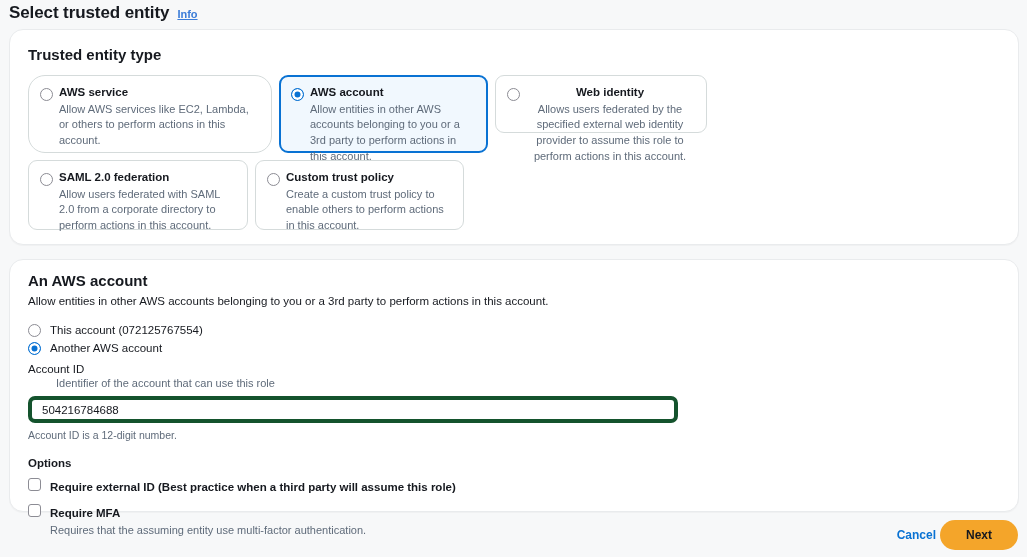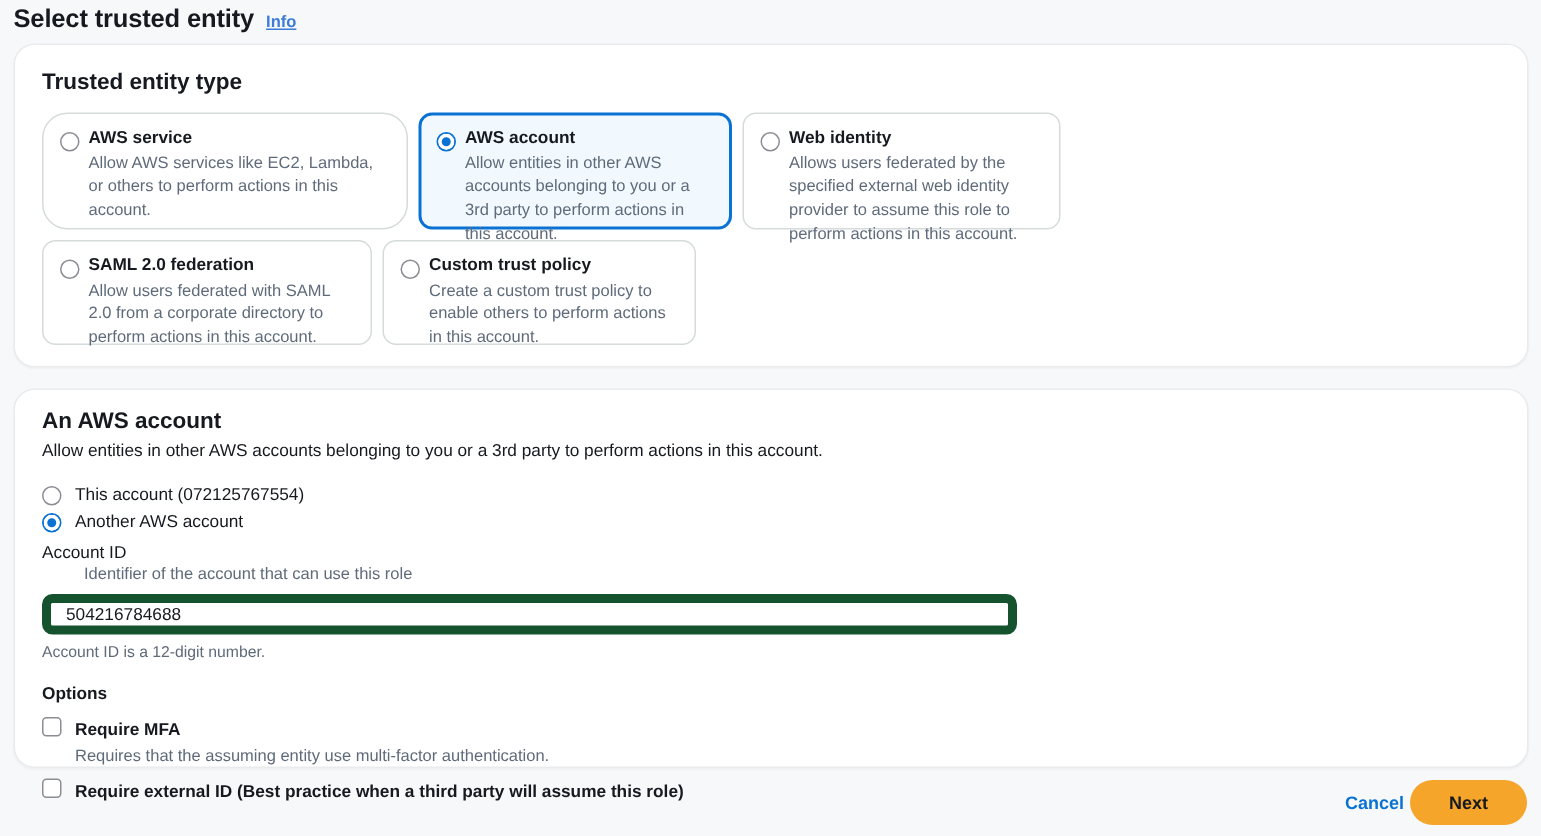--- a/index.html
+++ b/index.html
@@ -61,21 +61,21 @@
   }
   .card-title {
     font-size: 11.5px; font-weight: bold; color: #16191f;
     line-height: 1.35; margin-bottom: 1px;
   }
   .card-desc {
     font-size: 11px; color: #5f6b7a; line-height: 1.45;
   }
   .card-w1 { width: 244px; height: 78px; border-radius: 17px; }
   .card-w2 { width: 209px; height: 78px; }
-  .card-w3 { width: 212px; height: 78px; }
+  .card-w3 { width: 212px; height: 58px; text-align: center; }
   .card-w4 { width: 220px; height: 70px; }
   .card-w5 { width: 209px; height: 70px; }
 
   
   .radio {
     position: absolute; left: 11px; top: 12px;
     width: 13px; height: 13px; border-radius: 50%;
     border: 1px solid #8c8c94; background: #ffffff;
   }
   .entity-card.selected .radio {
@@ -108,21 +108,21 @@
   .radio-row + .radio-row { margin-top: 0px; }
   .radio-label { font-size: 11.5px; color: #16191f; }
 
   .field-block { margin-top: 6px; }
   .field-label { font-size: 11.5px; font-weight: normal; color: #16191f; }
   .field-hint { font-size: 11px; color: #5f6b7a; margin-top: 2px; margin-left: 28px; }
   .text-input {
     display: block;
     width: 650px; height: 27px;
     margin-top: 7px;
-    border: 6px solid #14532d; border-radius: 7px;
+    border: 4px solid #14532d; border-radius: 7px;
     background: #ffffff;
     font-family: "Liberation Sans", sans-serif;
     font-size: 11.5px; color: #16191f;
     padding: 0 10px;
     outline: none;
   }
   .field-note { font-size: 10.5px; color: #5f6b7a; margin-top: 6px; }
 
   .options-block { margin-top: 16px; }
   .options-title { font-size: 11.5px; font-weight: bold; color: #16191f; }
@@ -231,35 +231,35 @@
 
       <div class="field-block">
         <div class="field-label">Account ID</div>
         <div class="field-hint">Identifier of the account that can use this role</div>
         <input class="text-input" type="text" value="504216784688" style="">
         <div class="field-note">Account ID is a 12-digit number.</div>
       </div>
 
       <div class="options-block">
         <div class="options-title">Options</div>
+
+        <div class="check-row">
+          <span class="checkbox"></span>
+          <span>
+            <span class="check-label">Require external ID (Best practice when a third party will assume this role)</span>
+          </span>
+        </div>
 
         <div class="check-row">
           <span class="checkbox"></span>
           <span>
             <span class="check-label">Require MFA</span>
             <div class="check-desc">Requires that the assuming entity use multi-factor authentication.</div>
           </span>
         </div>
-
-        <div class="check-row">
-          <span class="checkbox"></span>
-          <span>
-            <span class="check-label">Require external ID (Best practice when a third party will assume this role)</span>
-          </span>
-        </div>
       </div>
 
     </div>
   </div>
 
   <div class="footer">
     <button class="btn-cancel">Cancel</button>
     <button class="btn-next">Next</button>
   </div>
 

